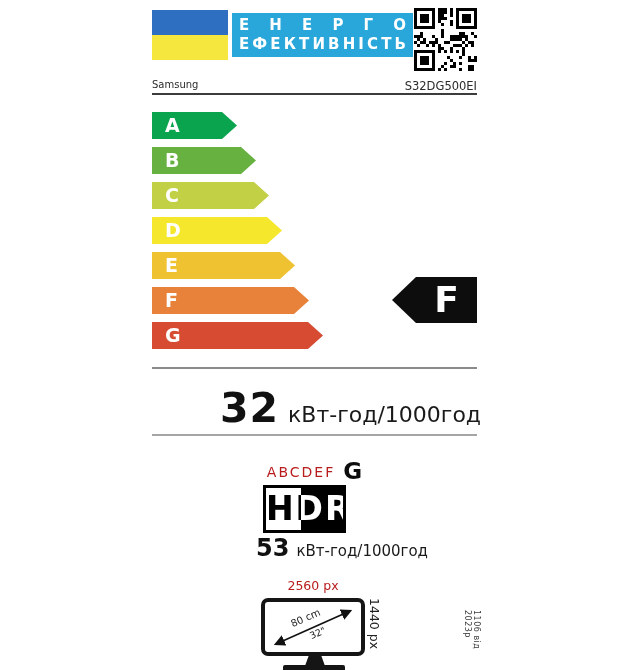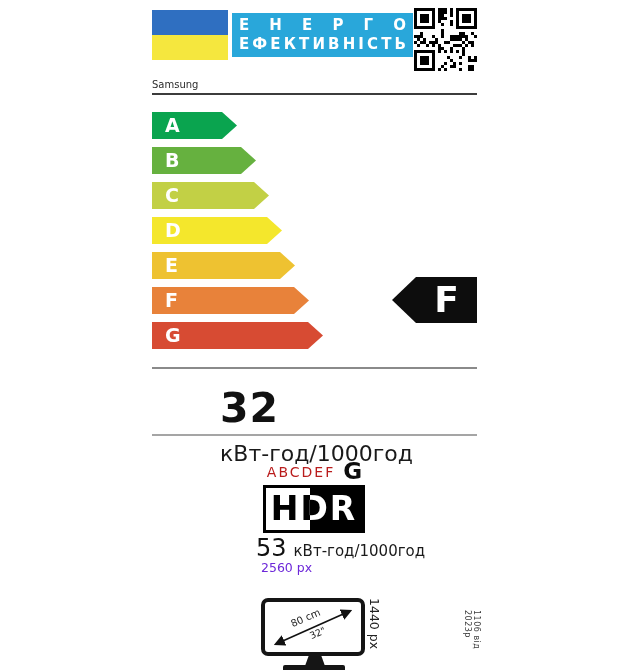--- a/index.html
+++ b/index.html
@@ -28,39 +28,39 @@
   .bar span{display:block;padding-left:13px;font-size:19px;font-weight:bold;color:#fff;line-height:27px;}
   .b0{top:112px}.b1{top:147px}.b2{top:182px}.b3{top:217px}.b4{top:252px}.b5{top:287px}.b6{top:322px}
 
   
   .black-arrow{position:absolute;left:392px;top:277px;width:85px;height:46px;background:#0d0d0d;
        clip-path:polygon(0 50%,24px 0,100% 0,100% 100%,24px 100%);}
   .black-arrow span{display:block;padding-left:24px;text-align:center;color:#fff;
        font-size:36px;font-weight:bold;line-height:46px;}
 
   
-  .energy-row{position:absolute;left:220px;top:384px;display:flex;align-items:baseline;gap:9px;flex-direction:column;}
+  .energy-row{position:absolute;left:220px;top:384px;display:flex;align-items:baseline;gap:9px;}
   .energy-value{font-size:41px;font-weight:bold;letter-spacing:1px;}
   .energy-unit{font-size:22px;color:#1a1a1a;}
 
   
   .grade-row{position:absolute;left:152px;top:458px;width:325px;text-align:center;}
   .grade-letters{font-size:14px;letter-spacing:2px;color:#b91c1c;vertical-align:baseline;}
   .grade-current{font-size:23px;font-weight:bold;color:#0d0d0d;margin-left:3px;vertical-align:-2px;}
-  .hdr-box{position:absolute;left:263px;top:485px;width:102px;height:48px;box-sizing:border-box;
+  .hdr-box{position:absolute;left:263px;top:485px;width:83px;height:48px;box-sizing:border-box;
        border:3px solid #000;background:linear-gradient(90deg,#fff 46%,#000 46%);
        text-align:center;overflow:hidden;}
   .hdr-box span{display:block;font-size:33px;font-weight:bold;letter-spacing:2px;line-height:42px;
        color:#fff;mix-blend-mode:difference;}
   .hdr-row{position:absolute;left:256px;top:534px;display:flex;align-items:baseline;gap:7px;}
-  .hdr-value{font-size:24px;font-weight:normal;}
+  .hdr-value{font-size:24px;font-weight:bold;}
   .hdr-unit{font-size:15px;color:#1a1a1a;}
 
   
-  .screen-width{position:absolute;left:261px;top:560px;width:104px;font-size:12.5px;color:#6d28d9;}
+  .screen-width{position:absolute;left:261px;top:578px;width:104px;text-align:center;font-size:12.5px;color:#b91c1c;}
   .monitor{position:absolute;left:261px;top:598px;width:104px;height:58px;box-sizing:border-box;
        border:4px solid #151515;border-radius:7px;background:#fff;}
   .screen-height{position:absolute;left:367px;top:598px;height:58px;display:flex;align-items:center;
        writing-mode:vertical-rl;text-orientation:mixed;font-size:12.5px;color:#222;}
   .stand-neck{position:absolute;left:305px;top:656px;width:20px;height:10px;background:#151515;
        clip-path:polygon(18% 0,82% 0,100% 100%,0 100%);}
   .stand-base{position:absolute;left:283px;top:665px;width:62px;height:9px;background:#151515;border-radius:2px;}
 
   .regulation{position:absolute;left:463px;top:610px;height:60px;
        writing-mode:vertical-rl;text-orientation:mixed;font-size:8px;color:#3d3d3d;letter-spacing:0.5px;}
@@ -203,20 +203,21 @@
         <rect x="42" y="0" width="21" height="21" fill="#000"></rect>
         <rect x="45" y="3" width="15" height="15" fill="#fff"></rect>
         <rect x="48" y="6" width="9" height="9" fill="#000"></rect>
         <rect x="0" y="42" width="21" height="21" fill="#000"></rect>
         <rect x="3" y="45" width="15" height="15" fill="#fff"></rect>
         <rect x="6" y="48" width="9" height="9" fill="#000"></rect>
       </svg>
   </div>
 
   <div class="brand">Samsung</div>
+  <div class="model">S32DG500EI</div>
   <div class="rule rule-brand"></div>
 
   <div class="bar b0" style="width: 85px; background: rgb(10, 164, 79);">
     <span>A</span>
     </div>
   <div class="bar b1" style="width: 104px; background: rgb(102, 177, 63);">
     <span>B</span>
     </div>
   <div class="bar b2" style="width: 117px; background: rgb(194, 208, 69);">
     <span>C</span>

